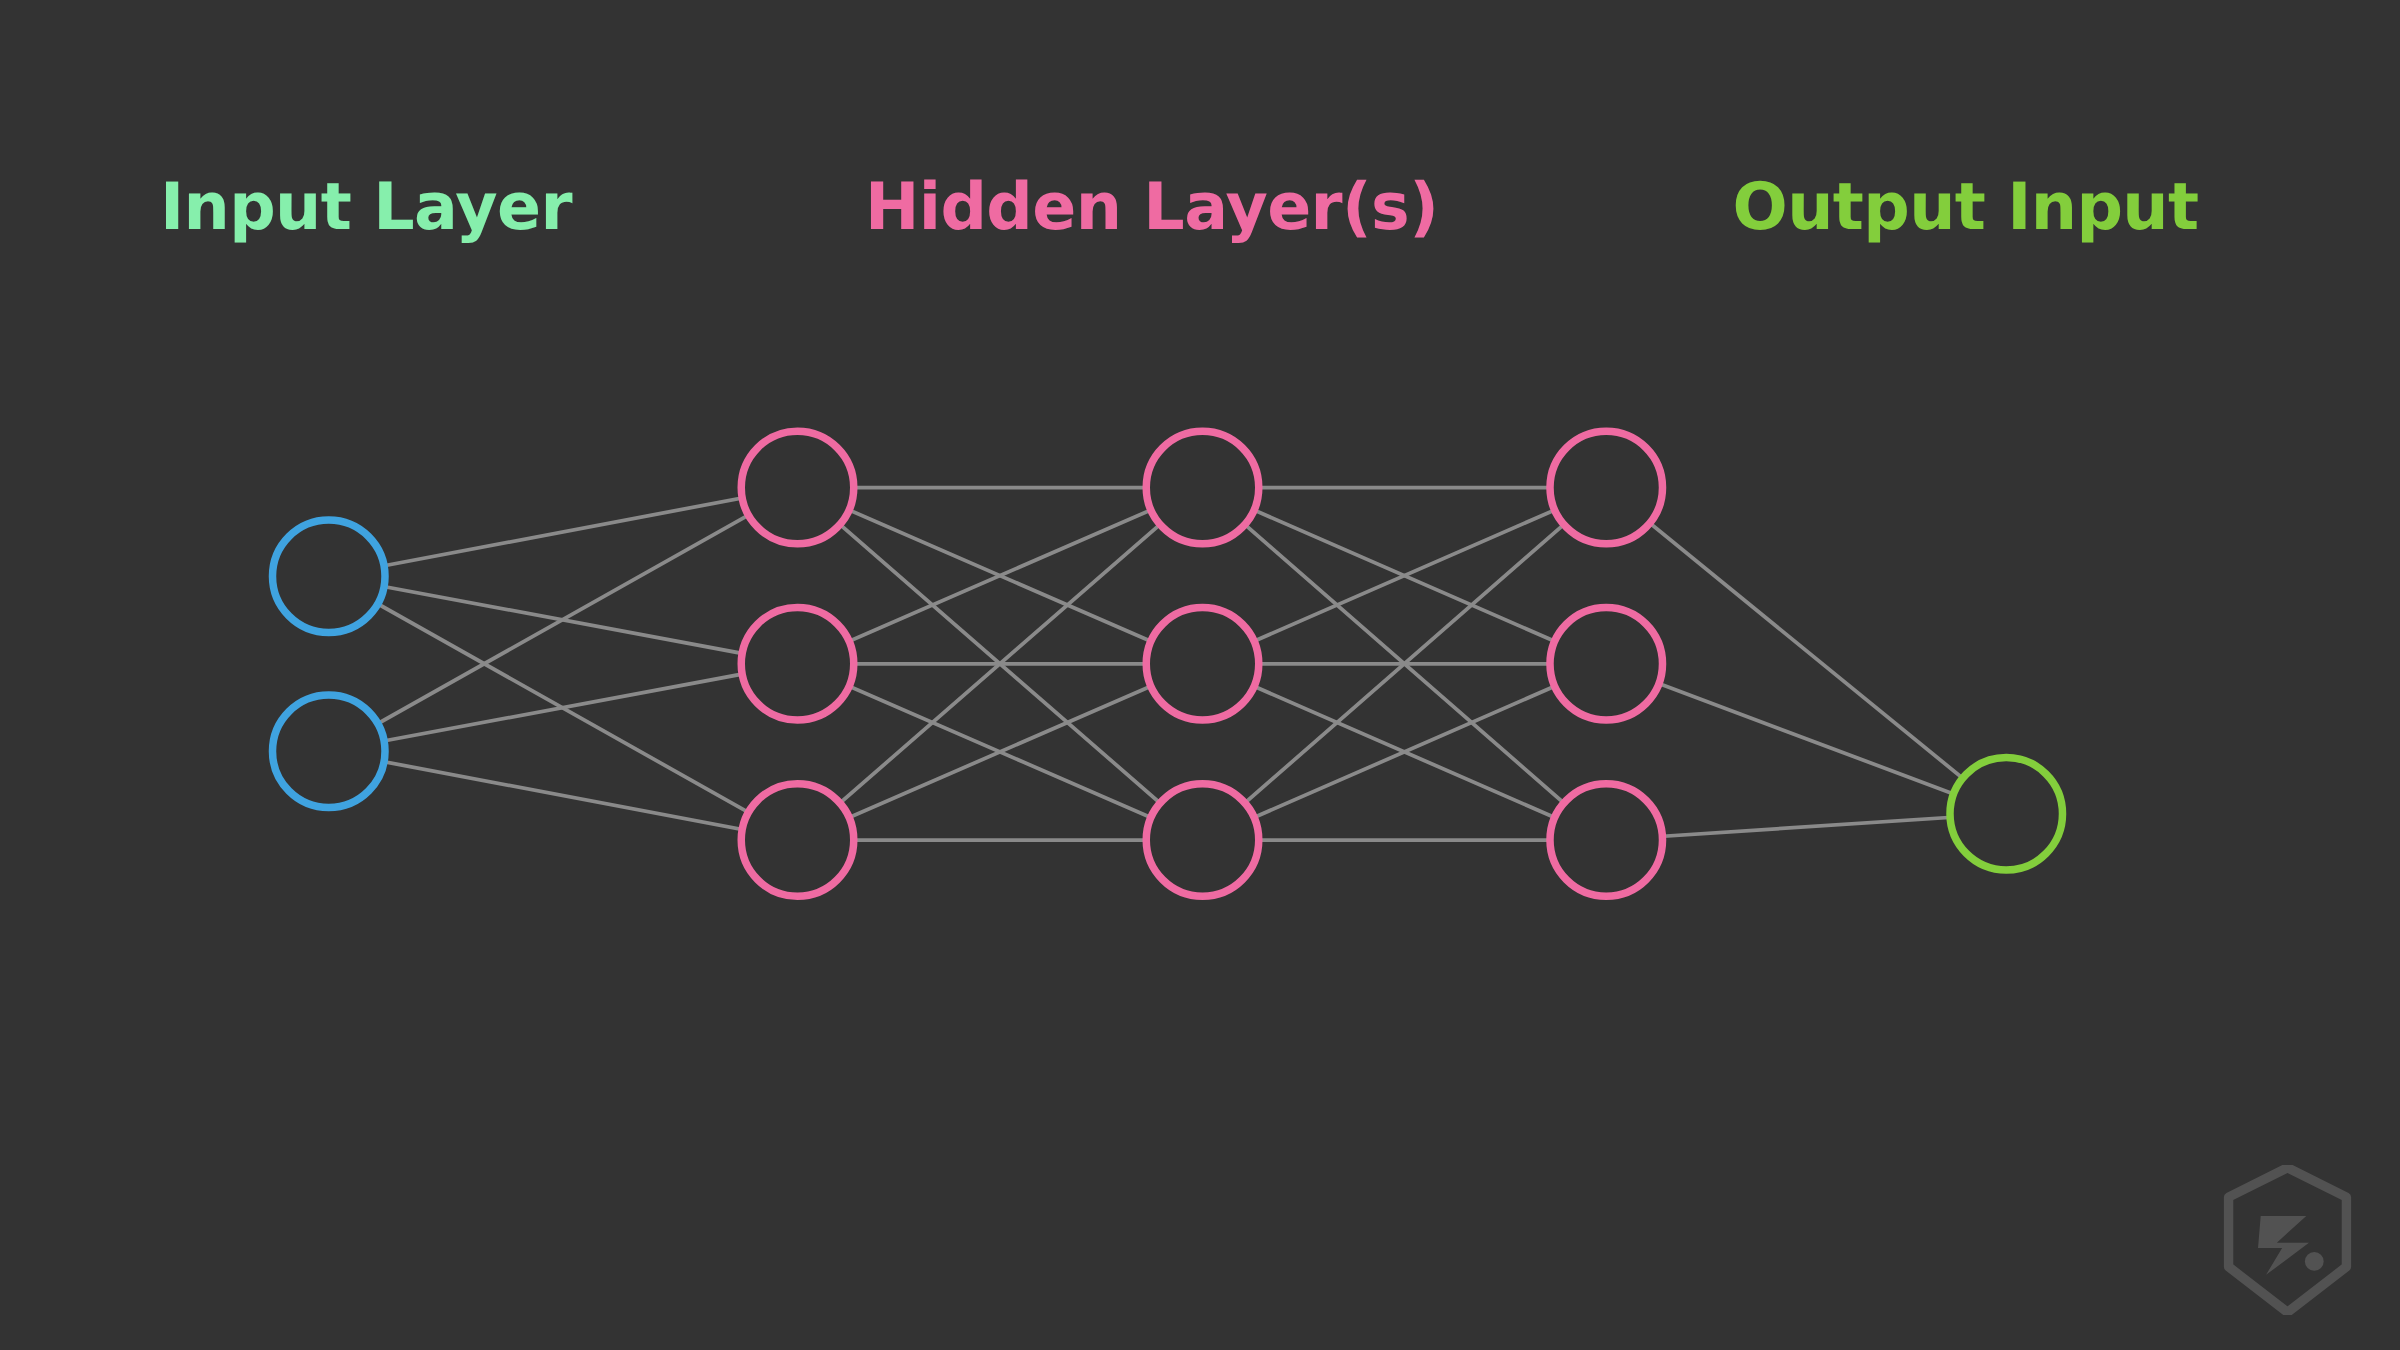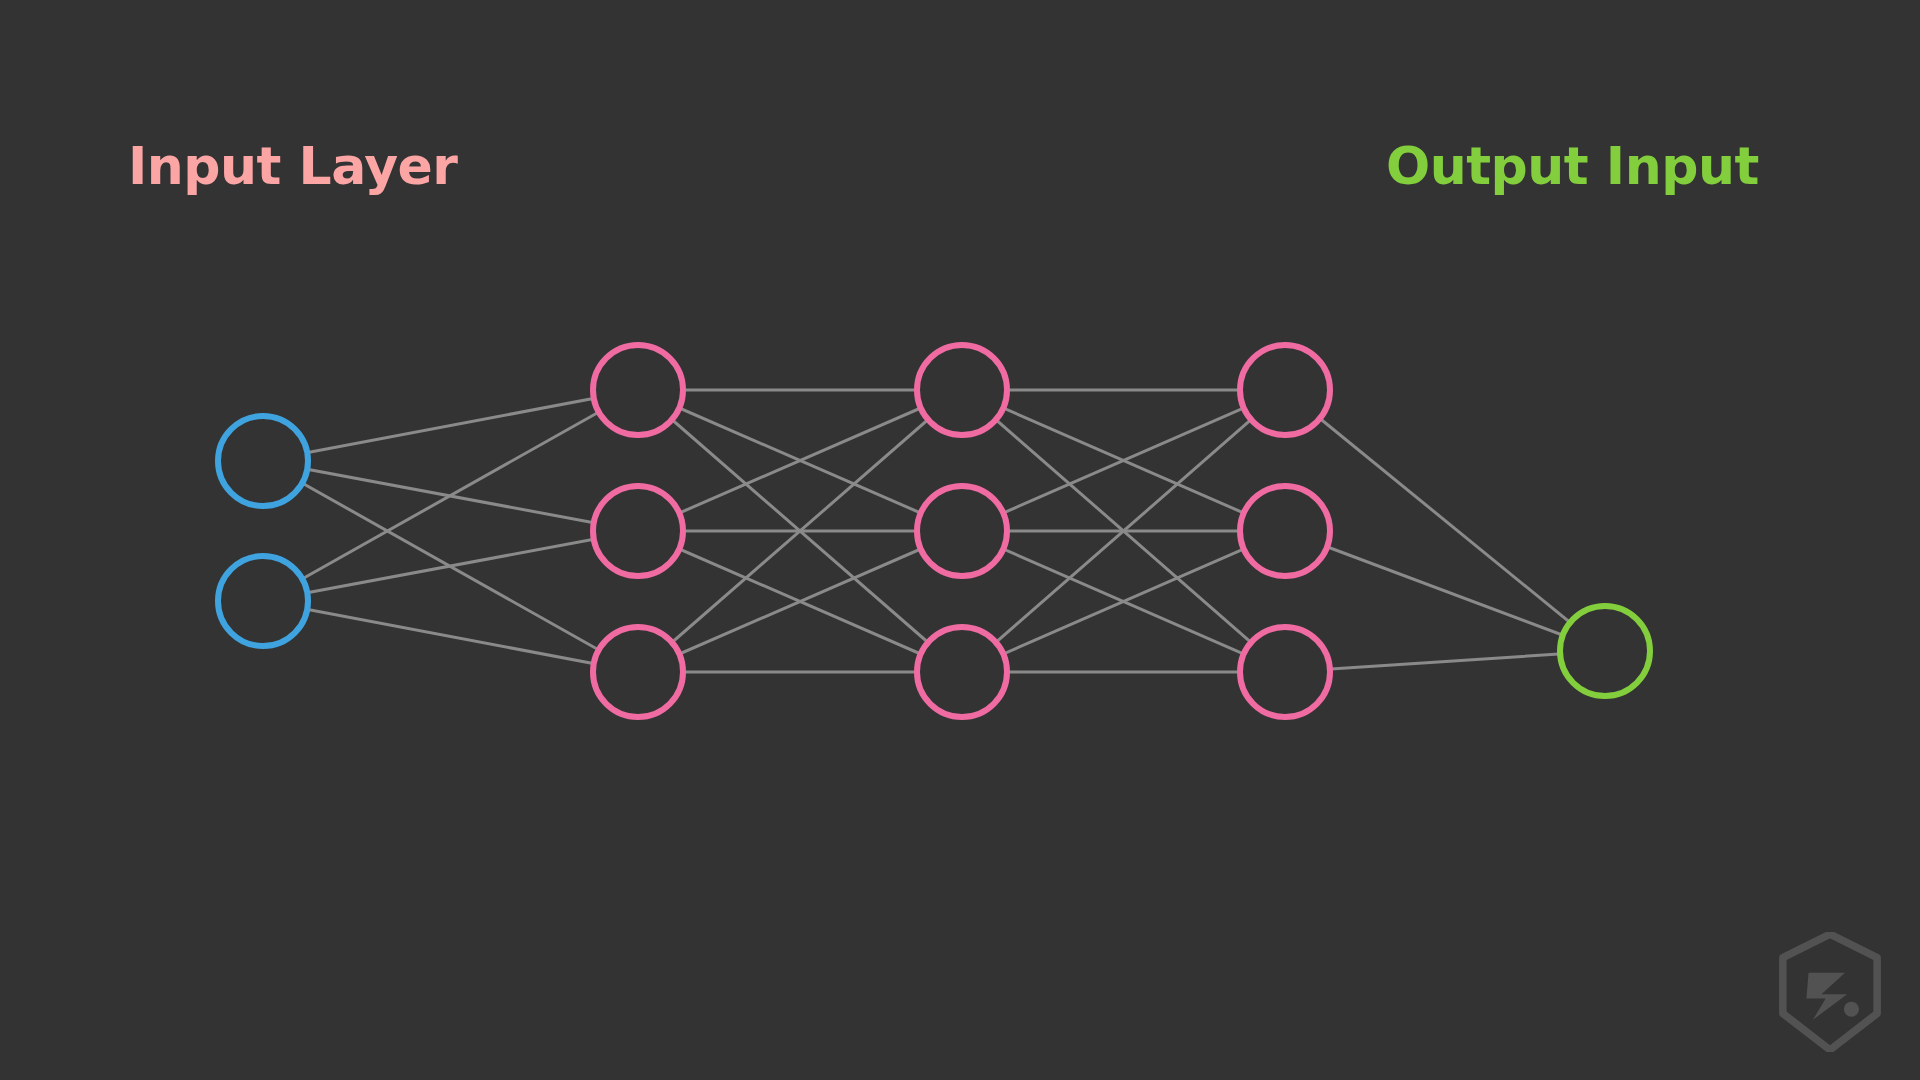--- a/index.html
+++ b/index.html
@@ -21,21 +21,21 @@
   }
   .layer-label {
     position: absolute;
     font-family: "DejaVu Sans", sans-serif;
     font-weight: bold;
     font-size: 52px;
     letter-spacing: -0.5px;
     white-space: nowrap;
     line-height: 1;
   }
-  #label-input  { left: 128px;  top: 140px; color: #fca5a5; }
+  #label-input  { left: 128px;  top: 140px; color: #86efac; }
   #label-hidden { left: 692px;  top: 140px; color: #ef6ba2; }
   #label-output { left: 1386px; top: 140px; color: #83ce3c; }
 
   #network-svg {
     position: absolute;
     left: 0;
     top: 0;
     width: 1920px;
     height: 1080px;
   }
@@ -94,20 +94,21 @@
         <circle cx="962" cy="672" r="45" fill="#333333" stroke="#ef6ba2" stroke-width="6"></circle>
         <circle cx="1285" cy="390" r="45" fill="#333333" stroke="#ef6ba2" stroke-width="6"></circle>
         <circle cx="1285" cy="531" r="45" fill="#333333" stroke="#ef6ba2" stroke-width="6"></circle>
         <circle cx="1285" cy="672" r="45" fill="#333333" stroke="#ef6ba2" stroke-width="6"></circle>
         <circle cx="1605" cy="651" r="45" fill="#333333" stroke="#83ce3c" stroke-width="6"></circle>
       </g>
   </svg>
 
   <div class="layer-label" id="label-input">Input Layer</div>
 
+  <div class="layer-label" id="label-hidden">Hidden Layer(s)</div>
 
   <div class="layer-label" id="label-output">Output Input</div>
 
   <svg id="watermark" viewBox="0 0 100 112">
     <path d="M50 2 L94 24 L94 76 L50 110 L6 76 L6 24 Z" fill="none" stroke="#9a9a9a" stroke-width="7" stroke-linejoin="round"></path>
     <path d="M30 38 L64 38 L42 58 L66 58 L34 82 L46 62 L28 62 Z" fill="#9a9a9a"></path>
     <circle cx="70" cy="72" r="7" fill="#9a9a9a"></circle>
   </svg>
 
 </div>

